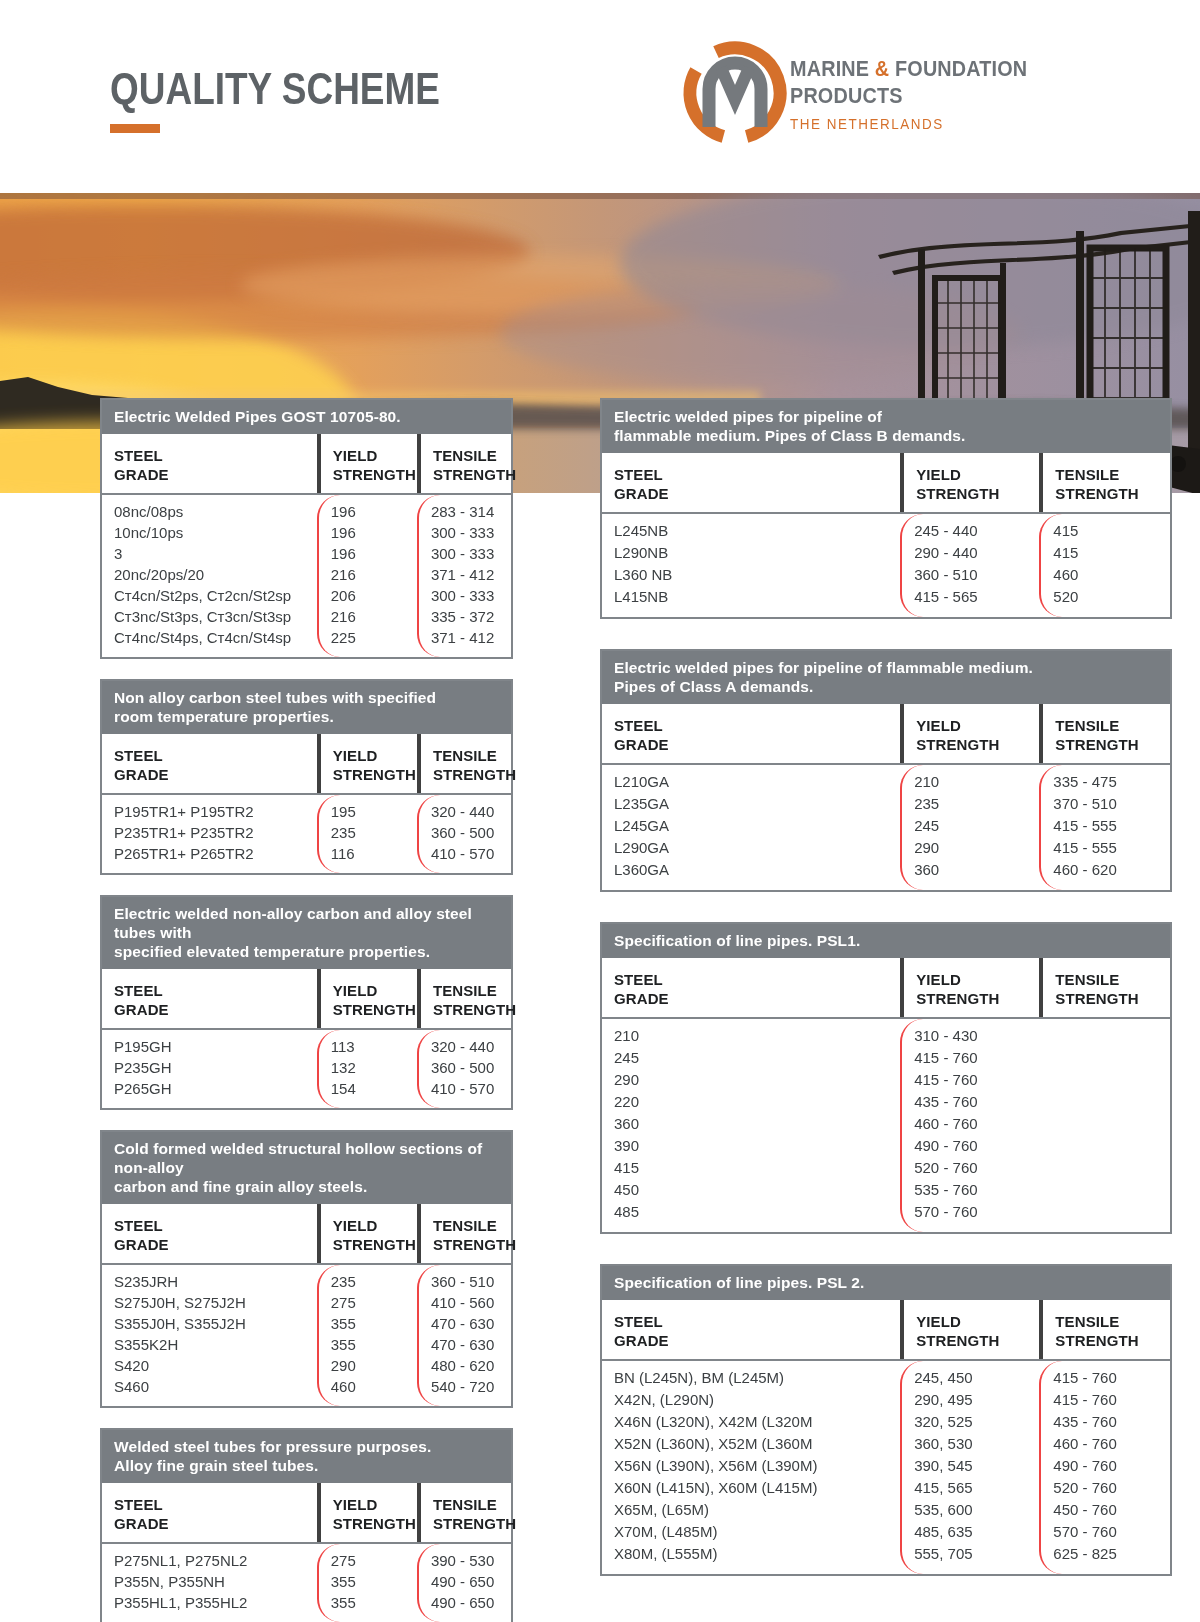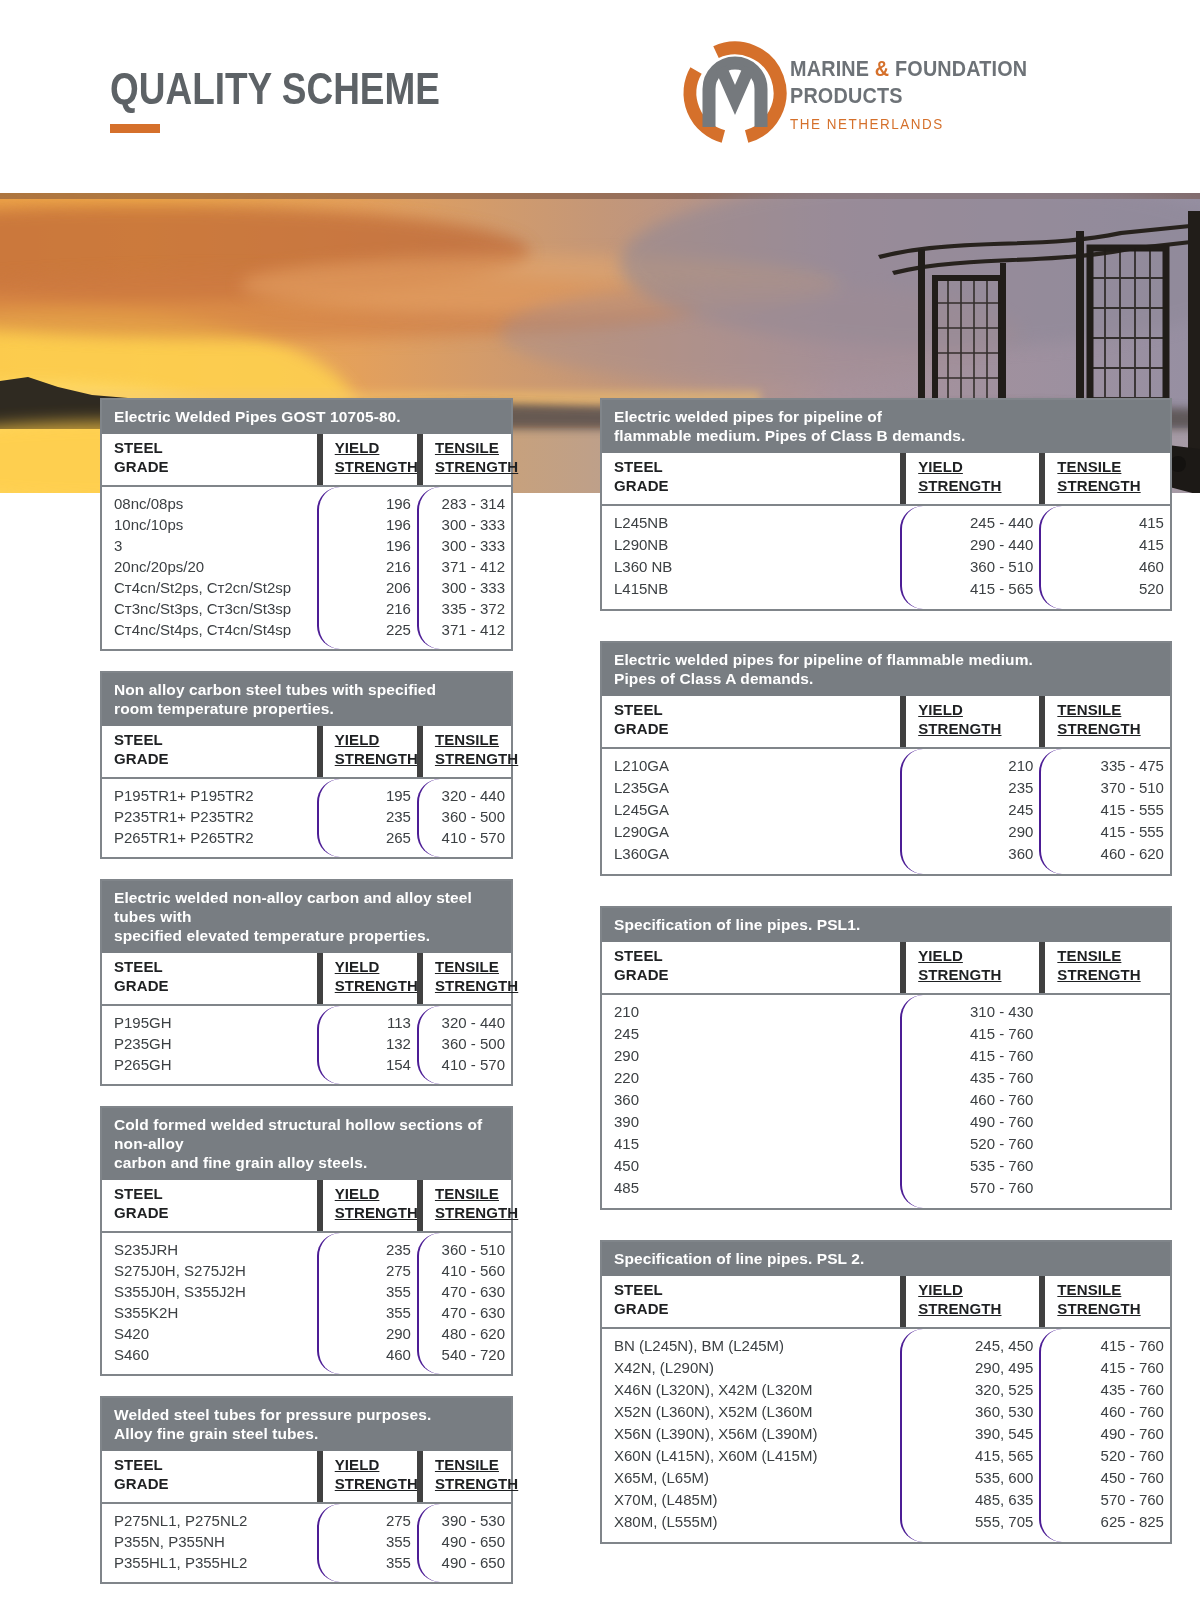--- a/index.html
+++ b/index.html
@@ -34,27 +34,27 @@
   .col-left{left:100px;width:413px;}
   .col-right{left:600px;width:572px;}
   .tbl{border:2px solid #80858a;background:#ffffff;margin-bottom:20px;}
   .col-right .tbl{margin-bottom:30px;}
   .tbl-title{
     background:#787d82;color:#ffffff;font-weight:bold;font-size:15.5px;
     line-height:19px;padding:7px 12px 8px 12px;white-space:pre-line;letter-spacing:.1px;
   }
   .tbl-head{display:grid;grid-template-columns:52.5% 24.5% 23%;border-bottom:2px solid #80858a;}
   .tbl-head-cell{
-    padding:4px 6px 9px 12px;font-weight:bold;font-size:15px;line-height:19px;
+    padding:12px 6px 9px 12px;font-weight:bold;font-size:15px;line-height:19px;
     color:#1e2022;white-space:pre-line;letter-spacing:.1px;
   }
-  .tbl-head-cell + .tbl-head-cell{border-left:6px solid #404040;text-decoration:underline;}
+  .tbl-head-cell + .tbl-head-cell{border-left:4px solid #404040;}
   .tbl-body{display:grid;grid-template-columns:52.5% 24.5% 23%;}
   .tbl-body-col{padding:6px 6px 9px 12px;border-radius:23px;}
-  .tbl-body-col + .tbl-body-col{border-left:2px solid #4c1d95;text-align:right;}
+  .tbl-body-col + .tbl-body-col{border-left:2px solid #ef4444;}
   .tbl-cell{font-size:15px;line-height:21px;color:#3c4043;white-space:nowrap;}
   .col-right .tbl-cell{line-height:22px;}
 </style>
 </head>
 <body>
 
 <div class="page-title">QUALITY SCHEME</div>
 <div class="title-dash"></div>
 
 <div class="logo">
@@ -203,21 +203,21 @@
       </div>
       <div class="tbl-body">
         <div class="tbl-body-col">
           <div class="tbl-cell">P195TR1+ P195TR2</div>
           <div class="tbl-cell">P235TR1+ P235TR2</div>
           <div class="tbl-cell">P265TR1+ P265TR2</div>
         </div>
         <div class="tbl-body-col">
           <div class="tbl-cell">195</div>
           <div class="tbl-cell">235</div>
-          <div class="tbl-cell">265</div>
+          <div class="tbl-cell">116</div>
         </div>
         <div class="tbl-body-col">
           <div class="tbl-cell">320 - 440</div>
           <div class="tbl-cell">360 - 500</div>
           <div class="tbl-cell">410 - 570</div>
         </div>
       </div>
     </div>
     <div class="tbl">
       <div class="tbl-title">Electric welded non-alloy carbon and alloy steel tubes with

